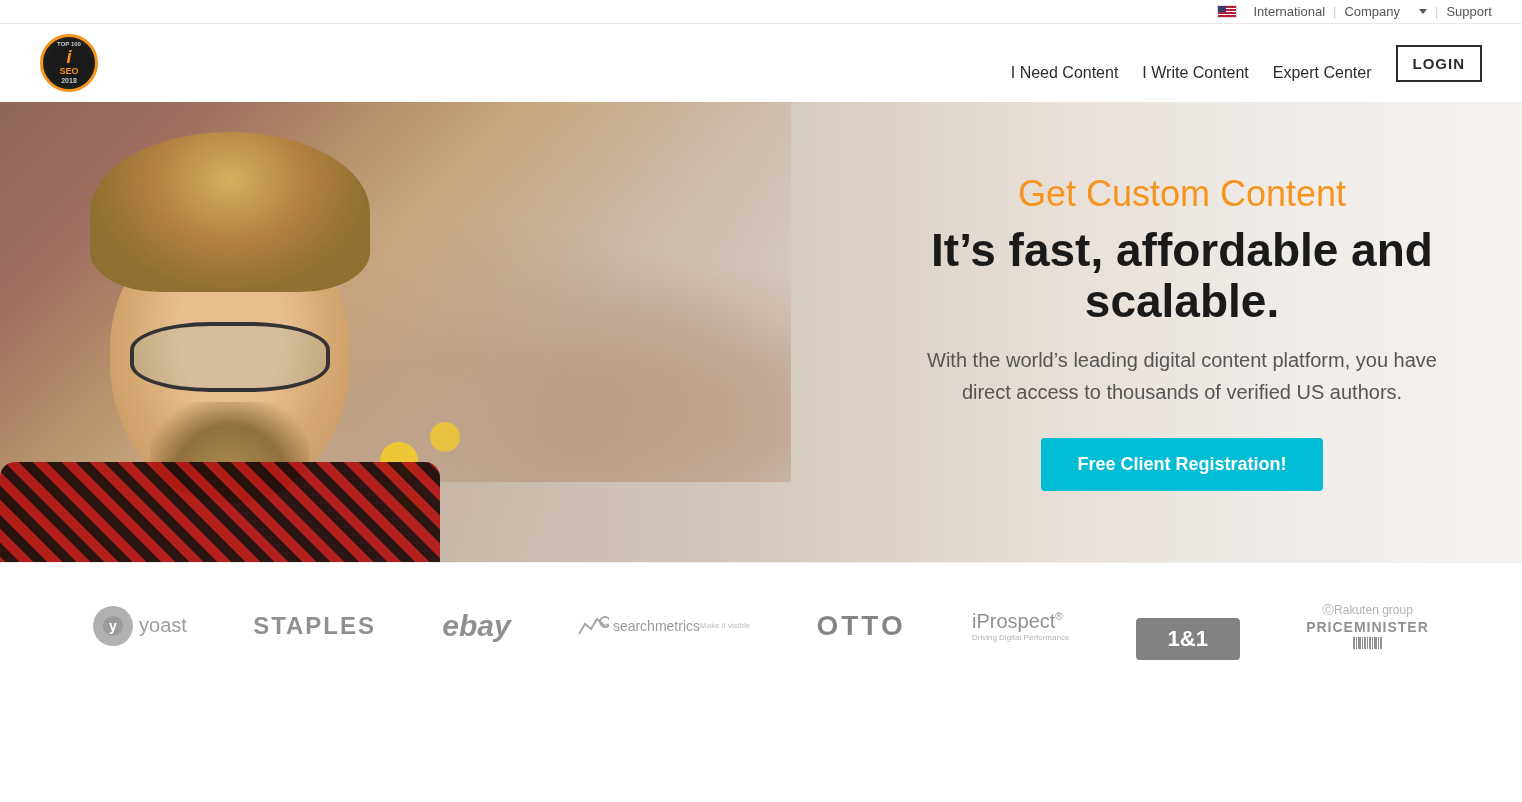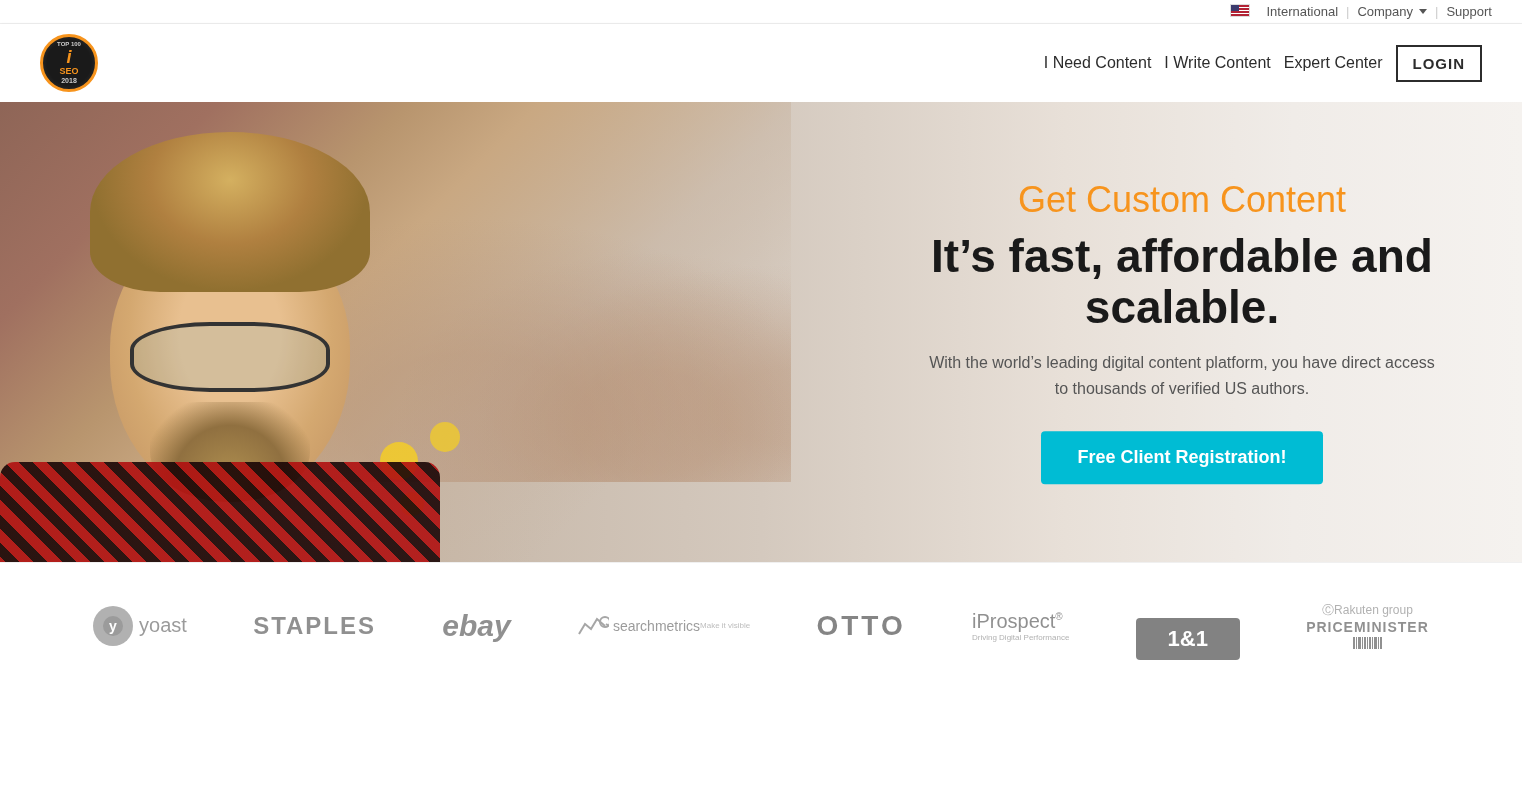--- a/index.html
+++ b/index.html
@@ -9,21 +9,21 @@
     .top-bar {
       display: flex;
       justify-content: flex-end;
       align-items: center;
       padding: 4px 30px;
       font-size: 13px;
       color: #555;
       border-bottom: 1px solid #eee;
       background: #fff;
     }
-    .top-bar-item { display: flex; align-items: flex-start; gap: 16px; cursor: pointer; }
+    .top-bar-item { display: flex; align-items: center; gap: 16px; cursor: pointer; }
     .top-bar-separator { margin: 0 8px; color: #ccc; }
     .flag-icon {
       width: 20px; height: 13px;
       display: inline-block;
       background: linear-gradient(
         to bottom,
         #B22234 0%, #B22234 14.28%,
         #fff 14.28%, #fff 28.56%,
         #B22234 28.56%, #B22234 42.84%,
         #fff 42.84%, #fff 57.12%,
@@ -35,21 +35,21 @@
       vertical-align: middle;
       border: 1px solid #ddd;
     }
     .flag-icon::before {
       content: '';
       position: absolute;
       top: 0; left: 0;
       width: 40%; height: 54%;
       background: #3C3B6E;
     }
-    .company-dropdown { display: flex; align-items: center; gap: 4px; }
+    .company-dropdown { display: flex; align-items: center; gap: 17px; }
     .chevron-small {
       display: inline-block;
       width: 0; height: 0;
       border-left: 4px solid transparent;
       border-right: 4px solid transparent;
       border-top: 5px solid #555;
       margin-left: 2px;
     }
 
     
@@ -101,21 +101,21 @@
     .logo-badge .badge-seo { font-size: 9px; color: #f7941d; }
     .logo-badge .badge-i {
       font-size: 18px;
       font-style: italic;
       font-weight: 900;
       color: #f7941d;
       line-height: 1;
     }
     .logo-badge .badge-year { font-size: 7px; color: #ccc; }
 
-    .nav { display: flex; align-items: center; gap: 13px; }
+    .nav { display: flex; align-items: flex-end; gap: 24px; }
     .nav-link {
       font-size: 16px;
       color: #2c2c2c;
       cursor: pointer;
       font-weight: 500;
       text-decoration: none;
     }
     .login-btn {
       border: 2px solid #2c2c2c;
       padding: 8px 15px;
@@ -176,21 +176,21 @@
       margin-bottom: 10px;
     }
     .hero-title {
       font-size: 46px;
       font-weight: 800;
       color: #1a1a1a;
       line-height: 1.1;
       margin-bottom: 18px;
     }
     .hero-desc {
-      font-size: 16px;
+      font-size: 20px;
       color: #555;
       line-height: 1.6;
       margin-bottom: 30px;
     }
     .cta-btn {
       display: inline-block;
       background: #00bcd4;
       color: #fff;
       font-size: 18px;
       font-weight: 700;

